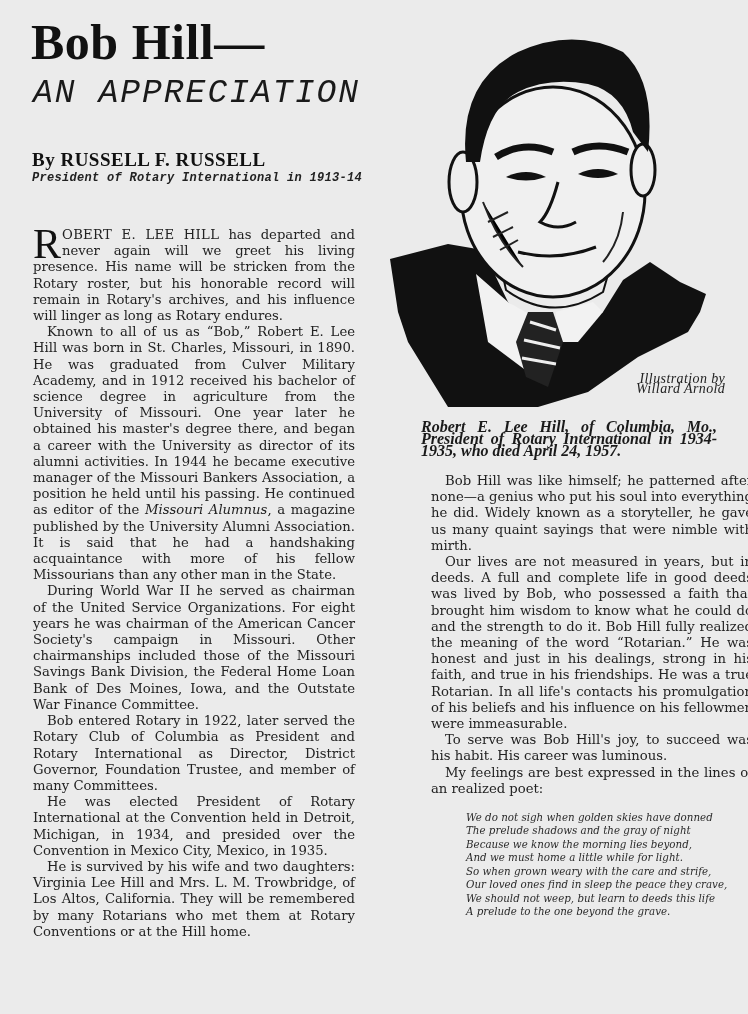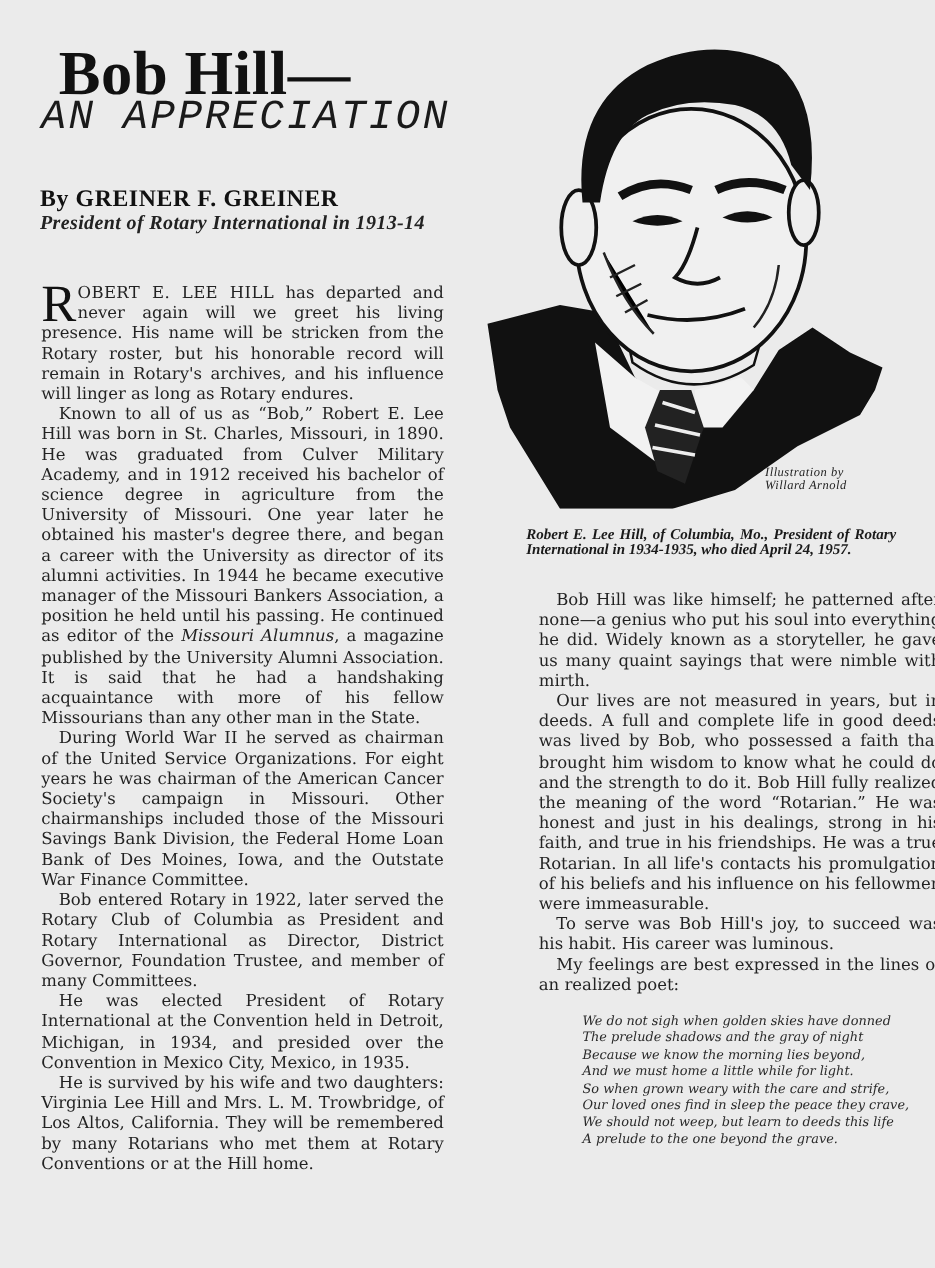--- a/index.html
+++ b/index.html
@@ -5,39 +5,39 @@
   html, body { margin: 0; padding: 0; }
   body {
     width: 748px; height: 1014px; overflow: hidden;
     background: #ebebeb; color: #1a1a1a;
     font-family: "DejaVu Serif", "Liberation Serif", serif;
     position: relative;
   }
   .title {
     position: absolute; left: 31px; top: 14px;
     font-family: "Liberation Serif", serif; font-weight: bold;
-    font-size: 50px; line-height: 56px; margin: 16px; color: #111;
+    font-size: 50px; line-height: 56px; margin: 0; color: #111;
     letter-spacing: 0.5px;
   }
   .subtitle {
     position: absolute; left: 33px; top: 76px;
     font-family: Liberation Mono, monospace; font-style: italic;
     font-size: 33px; line-height: 36px; margin: 0; color: #1a1a1a;
     letter-spacing: 2px; font-weight: normal;
   }
   .byline {
     position: absolute; left: 32px; top: 149px;
     font-family: "Liberation Serif", serif; font-weight: bold;
     font-size: 19px; line-height: 22px; color: #111;
     letter-spacing: 0.5px;
   }
   .byline-role {
     position: absolute; left: 32px; top: 172px;
-    font-family: Liberation Serif, serif; font-style: italic; font-weight: bold;
-    font-size: 16px; line-height: 13px; color: #222; letter-spacing: 0.3px;
+    font-family: Liberation Mono, monospace; font-style: italic; font-weight: bold;
+    font-size: 12px; line-height: 13px; color: #222; letter-spacing: 0.3px;
   }
   .col {
     position: absolute;
     font-size: 13.2px; line-height: 16.2px; color: #222;
     text-align: justify; text-align-last: left;
   }
   .col-left { left: 33px; top: 227px; width: 322px; }
   .col-right { left: 391px; top: 473px; width: 322px; margin-left: 40px; }
   .col p { margin: 0; text-indent: 14px; }
   .col p.first { text-indent: 0; }
@@ -45,44 +45,44 @@
     float: left; font-family: "Liberation Serif", serif;
     font-size: 42px; line-height: 30px; margin: 2px 1px 0 0; color: #111;
     height: 30px;
   }
   .smallcaps { font-variant: small-caps; letter-spacing: 0.3px; }
   .em { font-style: italic; }
   .portrait {
     position: absolute; left: 388px; top: 12px; width: 330px; height: 395px;
   }
   .illustration-credit {
-    position: absolute; left: 612px; top: 374px;
+    position: absolute; left: 636px; top: 374px;
     font-family: "Liberation Serif", serif; font-style: italic;
-    font-size: 10px; line-height: 10px; color: #222; text-align: left;
+    font-size: 14px; line-height: 10px; color: #222; text-align: right;
     letter-spacing: 0.4px;
   }
   .caption {
     position: absolute; left: 421px; top: 421px; width: 296px;
     font-family: "Liberation Serif", serif; font-style: italic; font-weight: bold;
-    font-size: 12px; line-height: 12px; color: #1a1a1a; text-align: justify;
+    font-size: 16px; line-height: 12px; color: #1a1a1a; text-align: justify;
     text-align-last: left;
   }
   .poem {
     margin: 14px 0 16px 35px;
     font-family: "DejaVu Serif", serif; font-style: italic;
     font-size: 10.3px; line-height: 13.4px; color: #2a2a2a; text-align: left;
   }
   .poem div { white-space: nowrap; }
 </style>
 </head>
 <body>
 
 <h1 class="title">Bob Hill—</h1>
 <h2 class="subtitle">AN APPRECIATION</h2>
-<div class="byline">By GREINER F. GREINER</div>
+<div class="byline">By RUSSELL F. RUSSELL</div>
 <div class="byline-role">President of Rotary International in 1913-14</div>
 
 <svg class="portrait" viewBox="0 0 330 395">
 
   <path d="M2 247 L60 232 L95 238 L120 290 L165 330 L215 300 L235 268 L262 250 L292 270 L318 282 L312 300 L300 320 L250 345 L200 380 L150 395 L60 395 L20 330 L10 300 Z" fill="#111"></path>
 
   <path d="M88 262 L120 290 L148 306 L168 330 L140 360 L100 330 Z" fill="#f2f2f2"></path>
   <path d="M168 300 L205 290 L215 300 L190 330 L168 330 Z" fill="#f2f2f2"></path>
 
   <path d="M140 300 L165 300 L175 330 L160 375 L138 365 L128 330 Z" fill="#222"></path>

